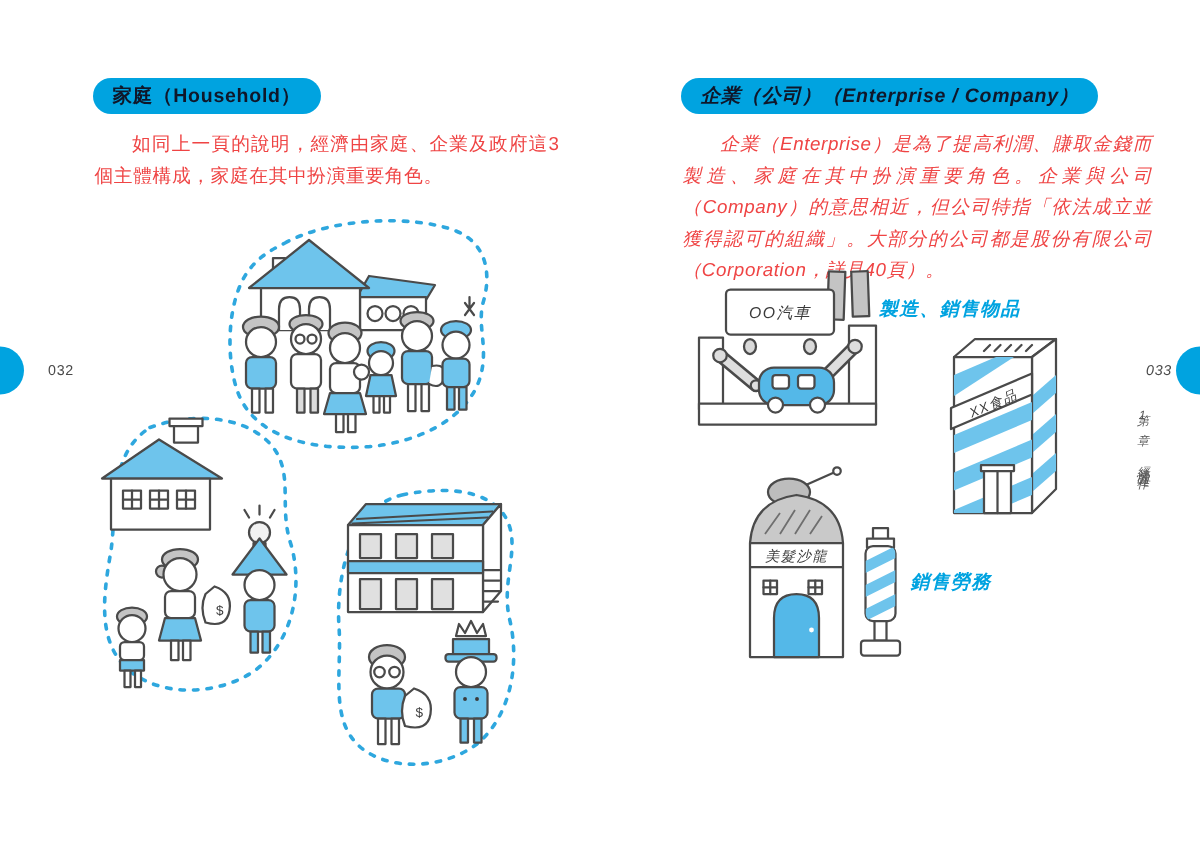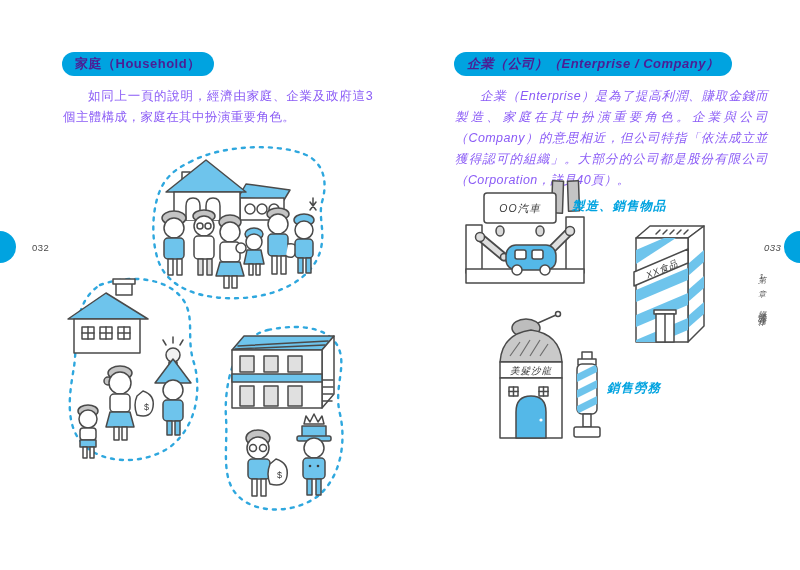--- a/index.html
+++ b/index.html
@@ -5,27 +5,27 @@
   html,body{margin:0;padding:0;background:#fff;}
   .spread{
     position:relative;width:800px;height:570px;background:#ffffff;overflow:hidden;
     font-family:"Liberation Sans","DejaVu Sans",sans-serif;color:#3a3a3a;
   }
   .page{position:absolute;top:0;height:570px;width:400px;}
   .page-left{left:0;}
   .page-right{left:400px;font-style:italic;}
 
   .pill{
-    position:absolute;display:inline-block;background:#00a3e0;color:#4c1d95;
+    position:absolute;display:inline-block;background:#00a3e0;color:#0f172a;
     font-size:13px;font-weight:bold;line-height:1;padding:5px 13px 6px;
     border-radius:14px;letter-spacing:.5px;white-space:nowrap;
   }
   .para{
     position:absolute;font-size:12.5px;line-height:21px;letter-spacing:.4px;
-    text-align:justify;text-indent:2em;color:#8b5cf6;
+    text-align:justify;text-indent:2em;color:#ef4444;
   }
   .page-num{position:absolute;font-size:9.5px;color:#4a4a4a;letter-spacing:.5px;}
   .tab{position:absolute;width:32px;height:32px;border-radius:50%;background:#00a3e0;}
   .vtext{
     position:absolute;writing-mode:vertical-rl;text-orientation:upright;
     font-size:8px;color:#555;letter-spacing:2px;line-height:10px;
   }
   .blue-label{
     position:absolute;color:#00a3e0;font-size:12.5px;font-weight:bold;letter-spacing:1px;white-space:nowrap;
   }
@@ -229,21 +229,21 @@
       </g>
       <g>
         <rect class="ink" x="42" y="64" width="50" height="25" rx="10" fill="#54b8e8"></rect>
         <rect class="ink" x="51" y="69" width="11" height="9" rx="2" fill="#fff"></rect>
         <rect class="ink" x="68" y="69" width="11" height="9" rx="2" fill="#fff"></rect>
         <circle class="ink" cx="53" cy="89" r="5" fill="#fff"></circle>
           <circle class="ink" cx="81" cy="89" r="5" fill="#fff"></circle>
       </g>
     </svg>
 
-    <div class="blue-label" style="left:172px;top:198px;">製造、銷售物品</div>
+    <div class="blue-label" style="left:186px;top:198px;">製造、銷售物品</div>
 
     <svg style="left:230px;top:220px;" width="84" height="122" viewBox="0 0 84 122">
       <defs>
         <clipPath id="foodFrontClip">
             <polygon points="6,18 58,18 58,122 6,122"></polygon>
           </clipPath>
         <clipPath id="foodSideClip">
             <polygon points="58,18 74,6 74,106 58,122"></polygon>
           </clipPath>
       </defs>

